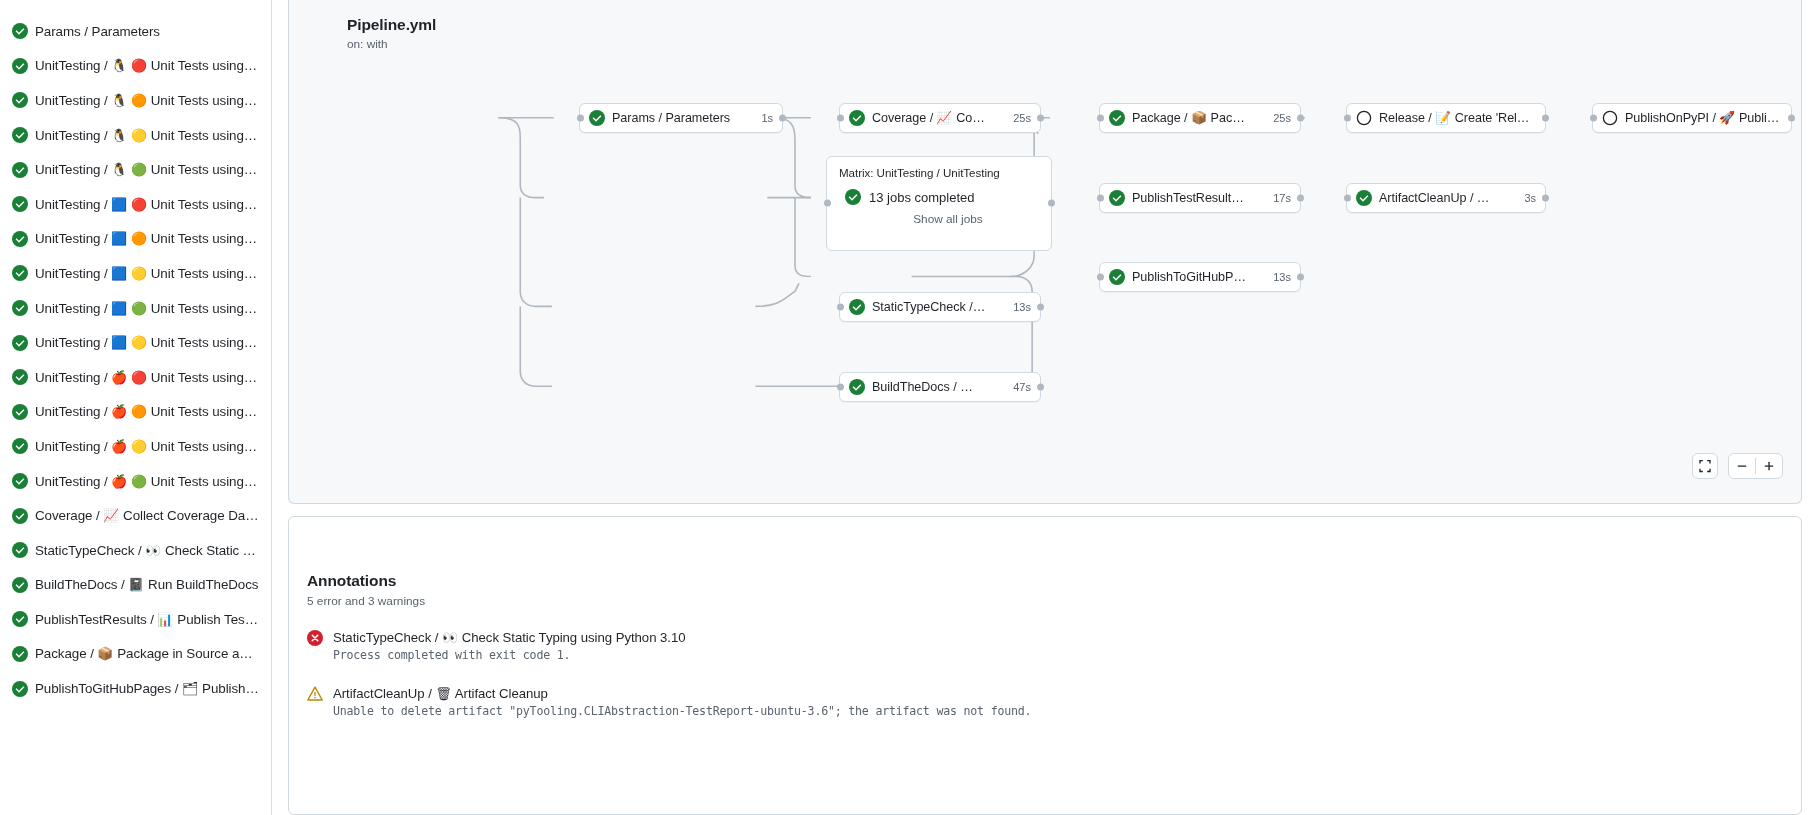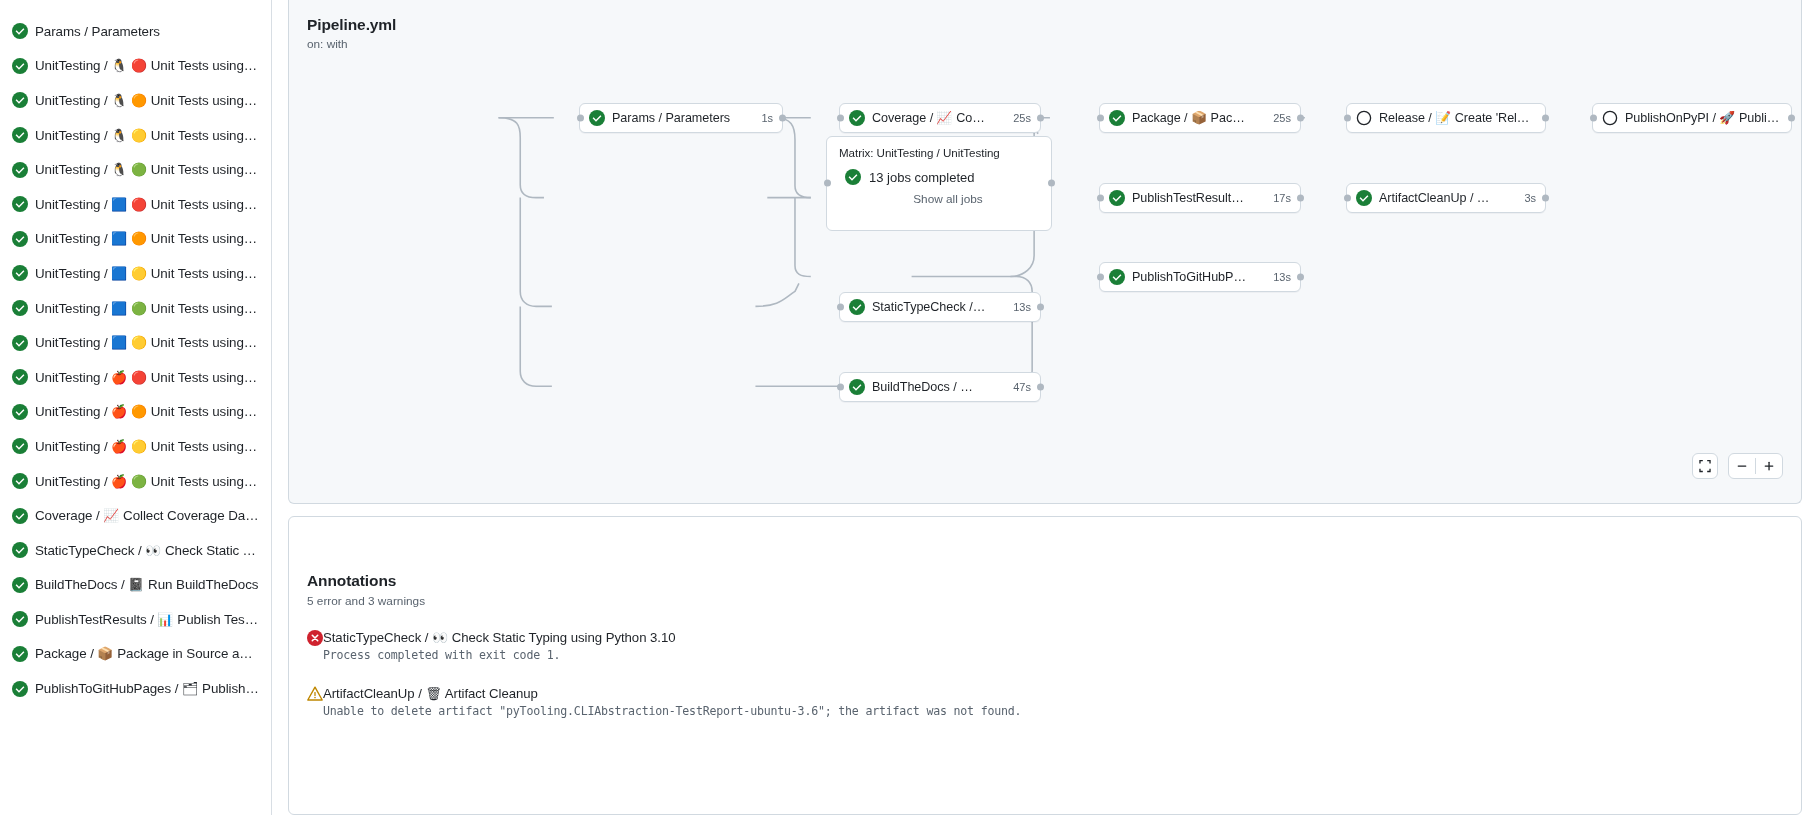--- a/index.html
+++ b/index.html
@@ -56,20 +56,21 @@
   }
   .graph-card {
     margin-top: 0;
     border: 1px solid #d1d9e0;
     border-top: none;
     border-radius: 0 0 6px 6px;
     background: #f6f8fa;
     height: 504px;
     position: relative;
     overflow: hidden;
+    padding-left: 40px;
   }
   .graph-header { padding: 16px 18px 0 18px; }
   .graph-title {
     font-size: 15.5px; font-weight: 600; color: #1f2328;
     letter-spacing: -0.1px;
   }
   .graph-sub { font-size: 11.8px; color: #59636e; margin-top: 3px; }
 
   .canvas { position: absolute; inset: 0; }
 
@@ -159,21 +160,21 @@
     border: 1px solid #d1d9e0;
     border-radius: 6px;
     background: #ffffff;
     padding: 16px 18px 10px 18px;
     flex: 1;
     overflow: hidden;
   }
   .ann-title { font-size: 15.5px; font-weight: 600; color: #1f2328; letter-spacing: -0.1px; margin-top: 39px; }
   .ann-sub { font-size: 11.8px; color: #59636e; margin-top: 4px; }
   .ann-list { margin-top: 22px; }
-  .ann-row { display: flex; margin-bottom: 24px; }
+  .ann-row { display: flex; gap: 10px; margin-bottom: 24px; }
   .ann-body { display: flex; flex-direction: column; gap: 3px; }
   .ann-head { font-size: 13.2px; color: #1f2328; letter-spacing: -0.05px; }
   .ann-msg {
     font-size: 11.6px; color: #59636e;
     font-family: "DejaVu Sans Mono", "Liberation Mono", monospace;
     letter-spacing: -0.2px;
   }
 </style>
 </head>
 <body>
@@ -521,21 +522,21 @@
               <span class="ico">
                 <svg width="16" height="16" viewBox="0 0 16 16">
                   <circle cx="8" cy="8" r="6.6" fill="none" stroke="#1f2328" stroke-width="1.3"></circle>
                 </svg>
               </span>
               <span class="label">PublishOnPyPI / <span class="emoji">🚀</span> Publish to ...</span>
               <span class="pin r"></span>
             </div>
           </div>
 
-        <div class="matrix-box" style="left:537px; top:136px; width:226px; height:95px;">
+        <div class="matrix-box" style="left:537px; top:156px; width:226px; height:95px;">
           <div class="matrix-title">Matrix: UnitTesting / UnitTesting</div>
           <div class="matrix-row">
             <span class="ico">
               <svg width="16" height="16" viewBox="0 0 16 16">
                   <circle cx="8" cy="8" r="8" fill="#1a7f37"></circle>
                   <path d="M11.4 5.3 7 9.7 4.6 7.3l-1 1L7 11.7l5.4-5.4z" fill="#fff"></path>
                 </svg>
             </span>
             <span>13 jobs completed</span>
           </div>

